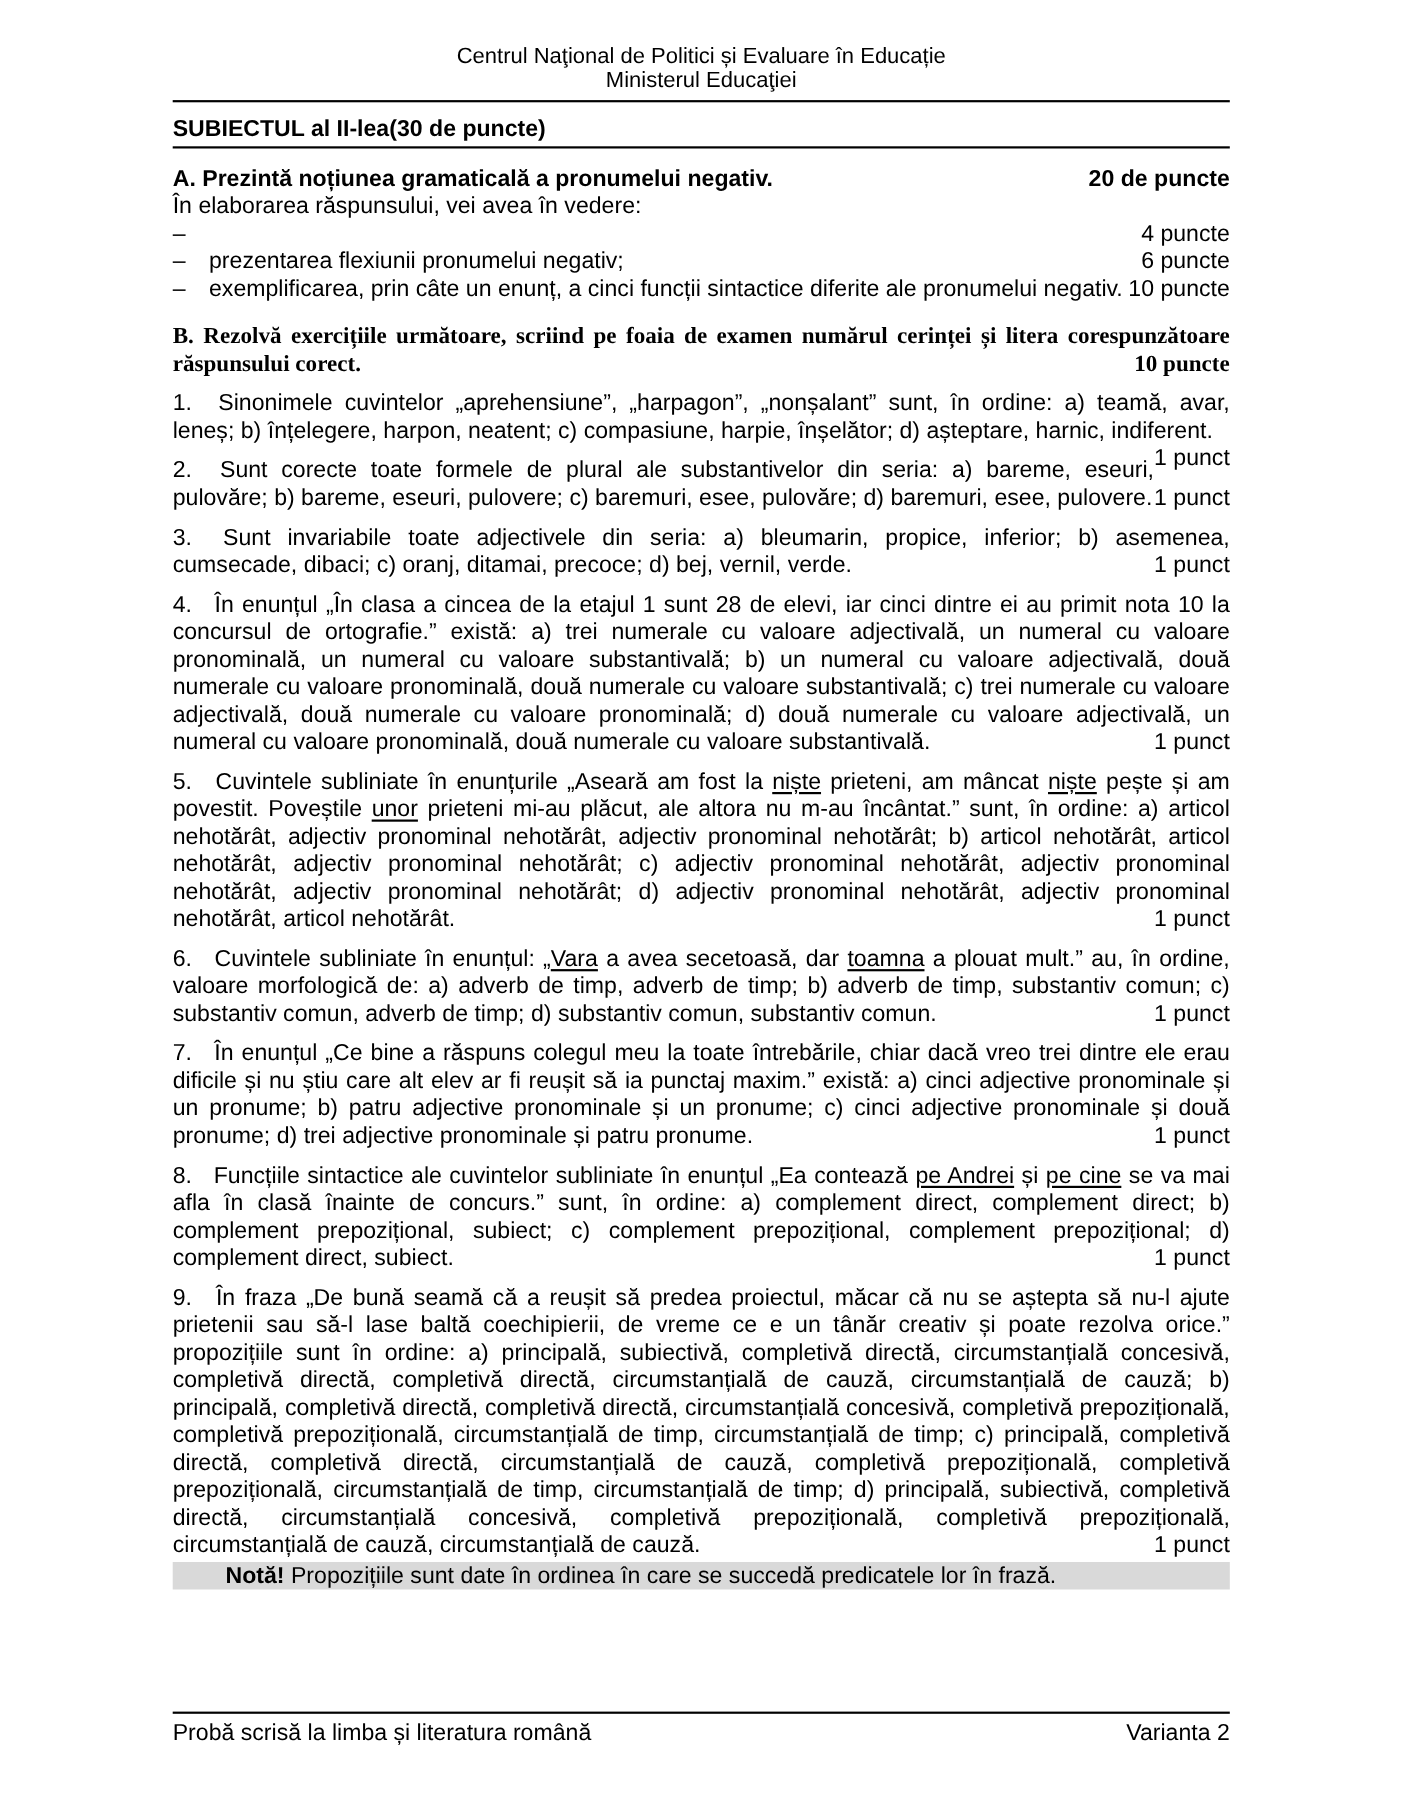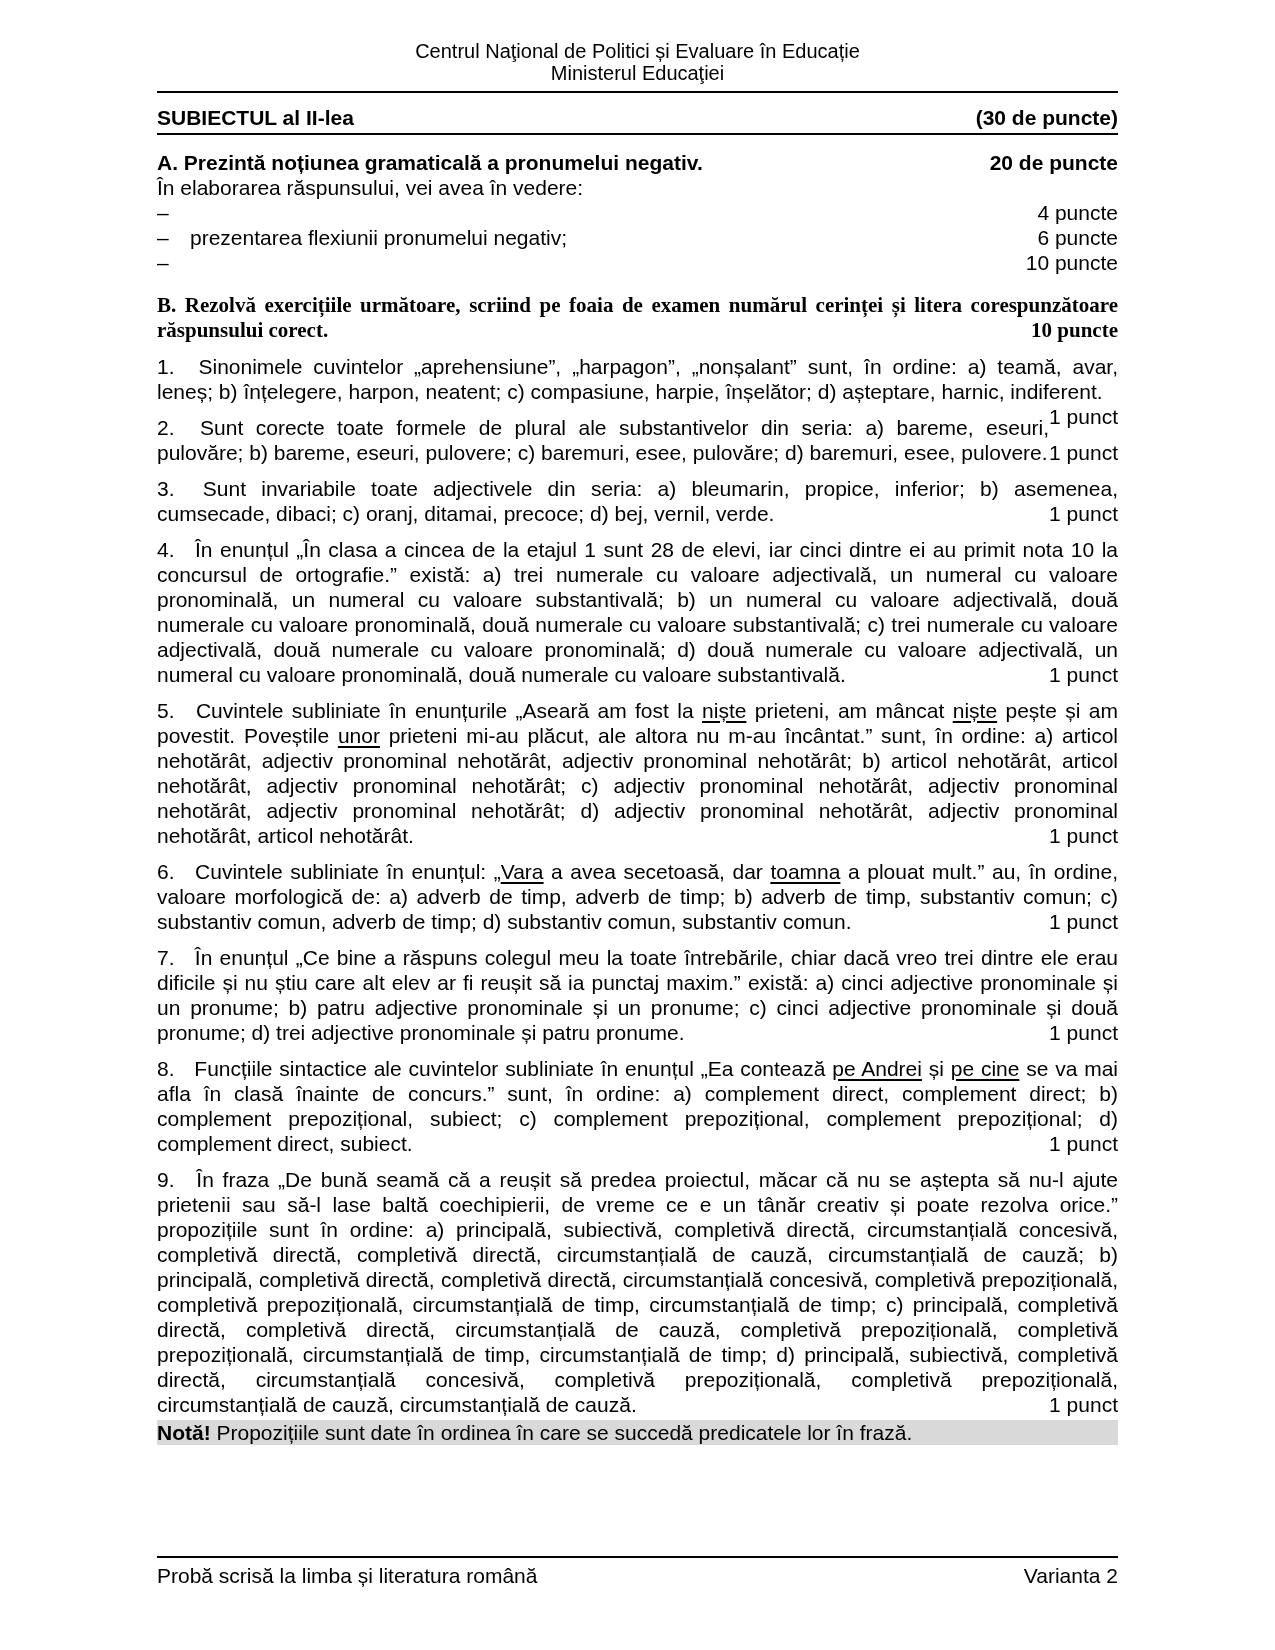--- a/index.html
+++ b/index.html
@@ -6,34 +6,34 @@
   .page{
     width:1275px;height:1650px;position:relative;background:#ffffff;color:#000;
     font-family:"Liberation Sans",sans-serif;font-size:21px;line-height:25px;
     overflow:hidden;
   }
   .content{padding:40px 157px 0 157px;}
   .b{font-weight:bold;}
   .doc-header{text-align:center;font-size:20px;line-height:22px;}
   .hr{border-top:2px solid #000;margin-top:7px;}
   .subject-row{
-    display:flex;justify-content:space-between;margin-top:12px;
+    display:flex;margin-top:12px;
     border-bottom:2px solid #000;padding-bottom:3px;font-weight:bold;
   }
   .a-title-row{display:flex;justify-content:space-between;margin-top:15px;font-weight:bold;}
   .intro{margin-top:0;}
   .bullet{display:flex;}
   .dash{width:33px;flex:none;}
   .btext{flex:1;text-align:justify;}
   .pts{float:right;}
   .sec-b-title{margin:18px 0 0 0;text-align:justify;font-weight:bold;font-family:Liberation Serif, serif;}
   .q{margin:11px 0 0 0;text-align:justify;}
   .qnum{margin-right:13px;}
   .ul{text-decoration:underline;text-underline-offset:3px;}
-  .note{margin-top:3px;}
+  .note{margin-top:3px;padding-left:48px;}
   .footer{position:absolute;left:157px;right:157px;top:1556px;}
   .f-hr{border-top:2px solid #000;}
   .f-row{display:flex;justify-content:space-between;margin-top:5px;}
   .f-center{text-align:center;}
 </style>
 </head>
 <body>
 
 <div class="page">
   <div class="content">
@@ -62,21 +62,21 @@
     <div class="btext"><span class="pts">4 puncte</span></div>
   </div>
 
   <div class="bullet">
     <span class="dash">–</span>
     <div class="btext"><span>prezentarea flexiunii pronumelui negativ;</span><span class="pts">6 puncte</span></div>
   </div>
 
   <div class="bullet">
     <span class="dash">–</span>
-    <div class="btext"><span class="pts">10 puncte</span></div>
+    <div class="btext"><span>exemplificarea, prin câte un enunț, a cinci funcții sintactice diferite ale pronumelui negativ.</span><span class="pts">10 puncte</span></div>
   </div>
 </div>
     </div>
 
     <p class="sec-b-title">
       <span>B. Rezolvă exercițiile următoare, scriind pe foaia de examen numărul cerinței și litera corespunzătoare răspunsului corect.</span>
       <span class="pts">10 puncte</span>
     </p>
 
     <div id="questions">

